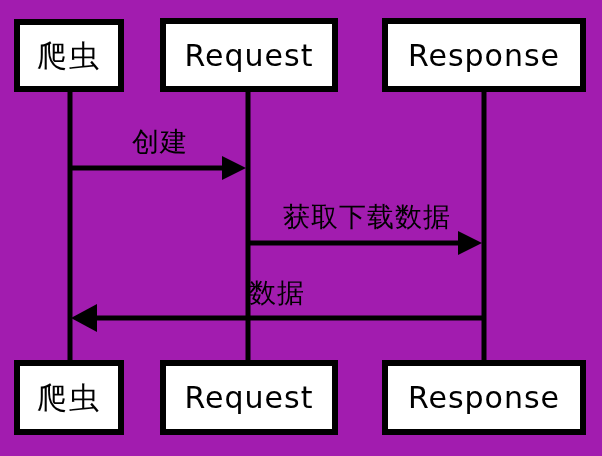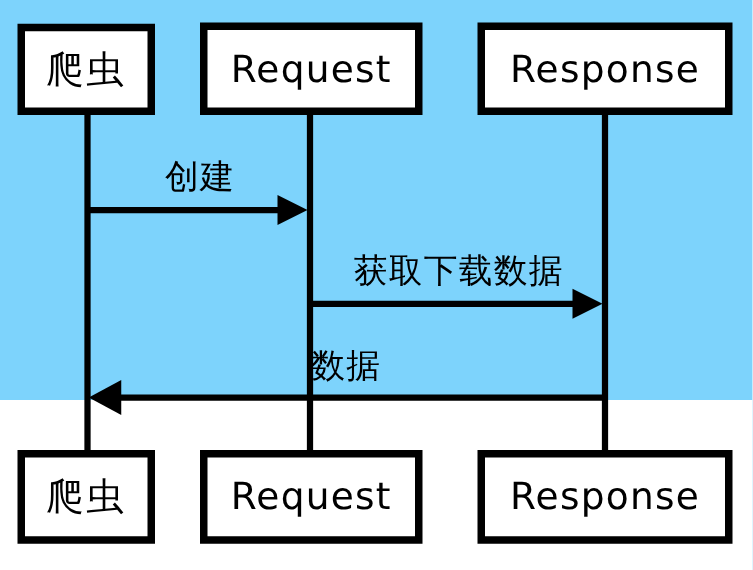--- a/index.html
+++ b/index.html
@@ -10,22 +10,22 @@
   }
   body {
     width: 602px;
     height: 456px;
     overflow: hidden;
     font-family: "Liberation Sans", "DejaVu Sans", sans-serif;
   }
   #diagram-root {
     position: relative;
     width: 602px;
-    height: 320px;
-    background: #7dd3fc;
+    height: 456px;
+    background: #a21caf;
   }
   svg.diagram-canvas {
     position: absolute;
     top: 0;
     left: 0;
     width: 602px;
     height: 456px;
     display: block;
   }
   .actor-box-rect {

